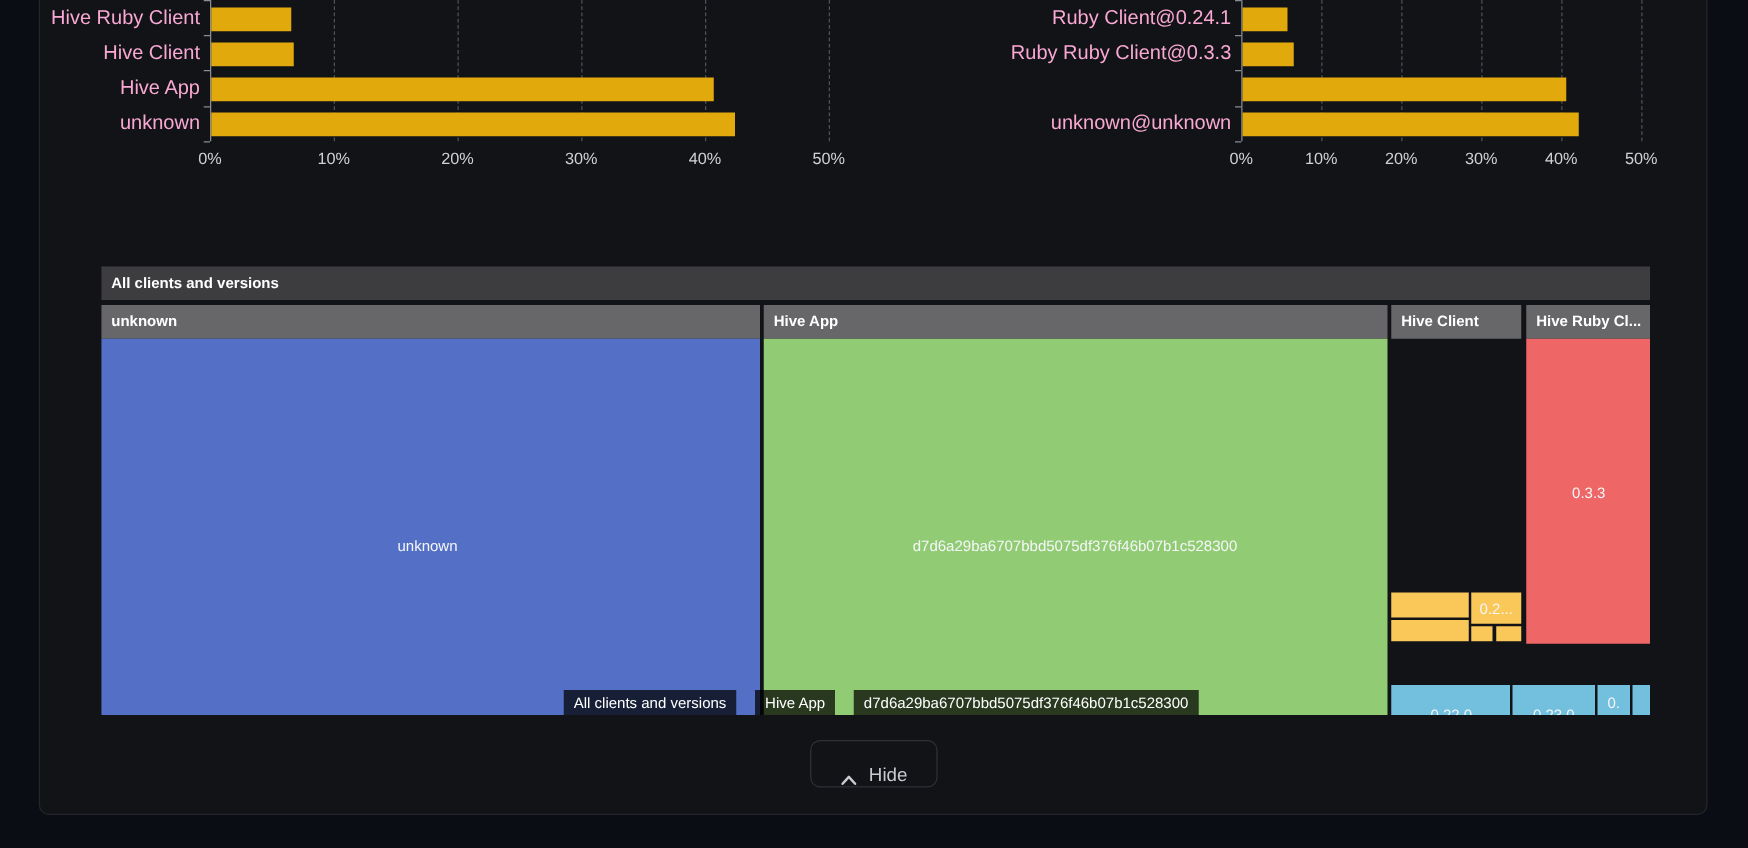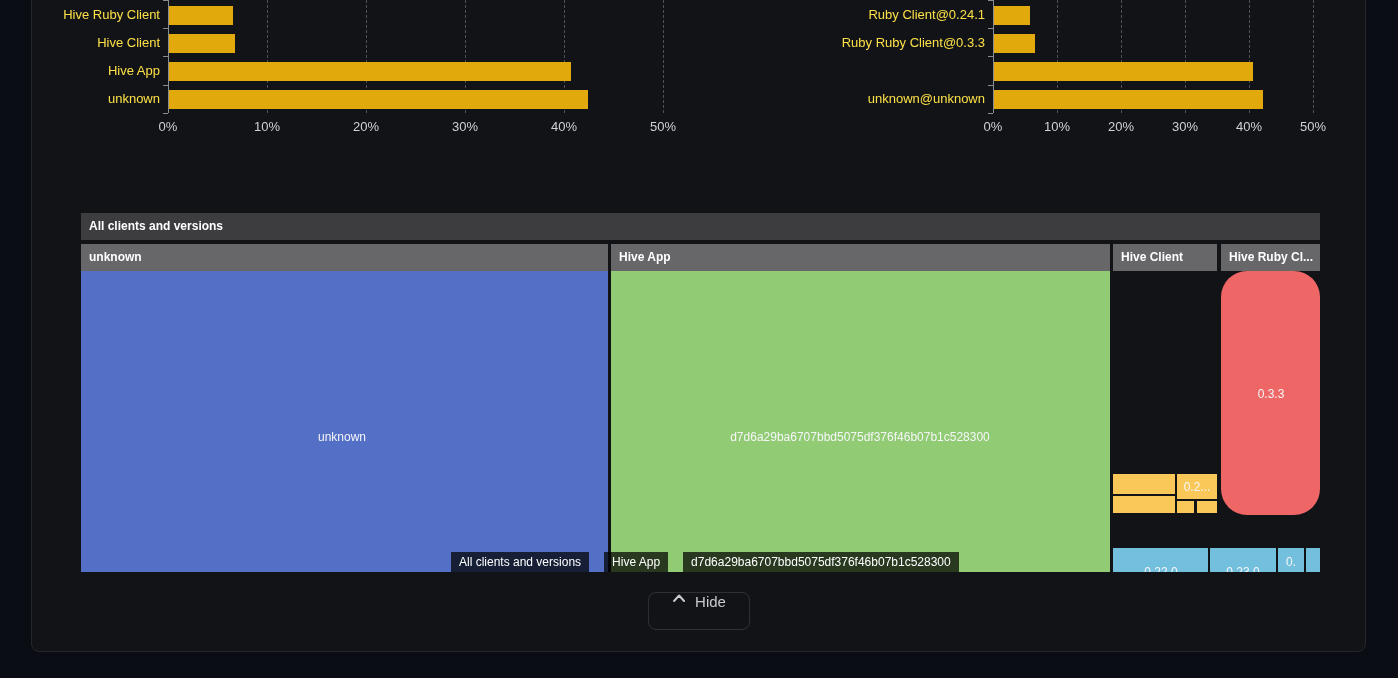--- a/index.html
+++ b/index.html
@@ -11,21 +11,21 @@
   .panel {
     position:absolute; left:31px; top:-14px; width:1335px; height:666px;
     background:#111317; border:1px solid #24262c; border-radius:8px;
   }
   
   .chart { position:absolute; top:0; height:140px; }
   .gridline { position:absolute; top:0; width:0; border-left:1px dashed #4e5158; }
   .axisline { position:absolute; top:0; width:0; border-left:1px solid #888c93; }
   .axistick { position:absolute; height:1px; width:5px; background:#888c93; }
   .cat-label {
-    position:absolute; color:#fde047; font-size:13px; line-height:19px;
+    position:absolute; color:#f9a8d4; font-size:16px; line-height:19px;
     text-align:right; white-space:nowrap;
   }
   .bar { position:absolute; height:19px; }
   .tick-label {
     position:absolute; top:119px; width:60px; text-align:center;
     color:#d0d1d4; font-size:13px;
   }
   
   .treemap {
     position:absolute; left:81px; top:213px; width:1239px; height:359px;
@@ -52,21 +52,21 @@
     height:20px; z-index:4;
   }
   .crumb {
     background:rgba(0,0,0,0.72); color:#fff; font-size:12px; line-height:20px;
     padding:0 8px; height:20px; white-space:nowrap;
   }
   .crumb-sep { width:13px; height:20px; display:block; }
   
   .hide-btn {
     position:absolute; top:592px; left:50%; transform:translateX(-50%);
-    height:38px; display:flex; align-items:flex-start; gap:9px; padding:0 23px;
+    height:38px; display:flex; align-items:flex-end; gap:9px; padding:0 23px;
     background:transparent; border:1px solid rgba(204,204,220,0.16);
     border-radius:8px; color:#c9c9d0; font-size:15px; cursor:pointer;
     font-family:"Liberation Sans", sans-serif;
   }
 </style>
 </head>
 <body>
 
 <div class="page">
   <div class="panel"></div>
@@ -143,21 +143,21 @@
     <div class="tm-header tm-sec-header" style="left:1032px;top:31px;width:104px;height:27px;">Hive Client</div>
     <div class="tm-block" style="left:1032px;top:261px;width:62px;height:20px;background:#fac858;"></div>
     <div class="tm-block" style="left:1096px;top:261px;width:40px;height:25px;background:#fac858;">
       <div class="tm-label" style="left:20px;top:13px;">0.2...</div>
     </div>
     <div class="tm-block" style="left:1032px;top:283px;width:62px;height:17px;background:#fac858;"></div>
     <div class="tm-block" style="left:1096px;top:288px;width:17px;height:12px;background:#fac858;"></div>
     <div class="tm-block" style="left:1116px;top:288px;width:20px;height:12px;background:#fac858;"></div>
 
     <div class="tm-header tm-sec-header" style="left:1140px;top:31px;width:99px;height:27px;">Hive Ruby Cl...</div>
-    <div class="tm-block" style="left:1140px;top:58px;width:99px;height:244px;background:#ee6666;border-radius:26px;">
+    <div class="tm-block" style="left:1140px;top:58px;width:99px;height:244px;background:#ee6666;">
       <div class="tm-label" style="left:50px;top:123px;">0.3.3</div>
     </div>
 
     <div class="tm-block" style="left:1032px;top:335px;width:95px;height:38px;background:#73c0de;">
       <div class="tm-label" style="left:48px;top:24px;">0.22.0</div>
     </div>
     <div class="tm-block" style="left:1129px;top:335px;width:66px;height:38px;background:#73c0de;">
       <div class="tm-label" style="left:33px;top:24px;">0.23.0</div>
     </div>
     <div class="tm-block" style="left:1197px;top:335px;width:26px;height:38px;background:#73c0de;">

